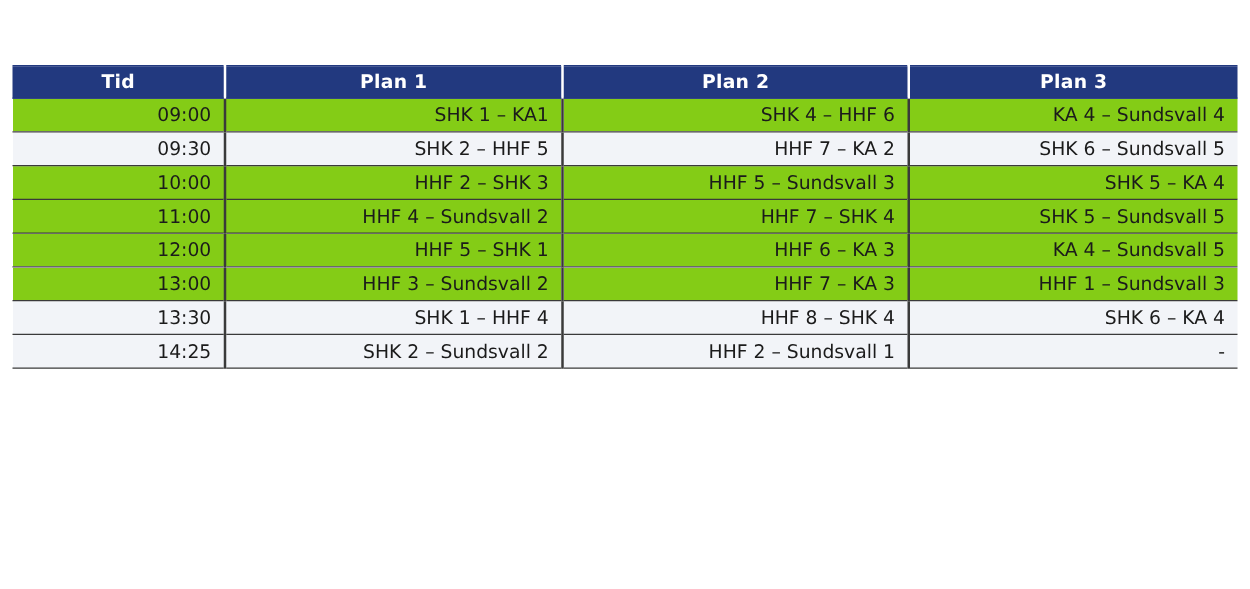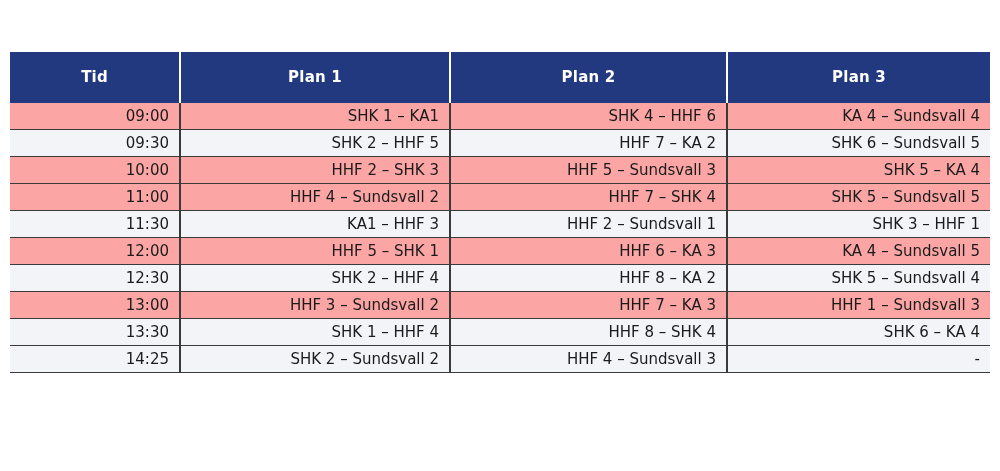--- a/index.html
+++ b/index.html
@@ -42,21 +42,21 @@
   table.schedule col.col-plan3 { width: 263px; }
 
   table.schedule thead th {
     background: #22397f;
     color: #ffffff;
     font-weight: bold;
     font-size: 15px;
     text-align: center;
     height: 25px;
     line-height: 25px;
-    padding: 12px;
+    padding: 0;
     border-left: 2px solid #ffffff;
     border-right: 2px solid #ffffff;
     border-top: 1px solid #22397f;
     border-bottom: 1px solid #22397f;
     letter-spacing: 0.2px;
   }
   table.schedule thead th.first { border-left: none; }
   table.schedule thead th.last  { border-right: none; }
 
   table.schedule tbody td {
@@ -67,21 +67,21 @@
     border-top: 1px solid #3a3a3a;
     border-bottom: 1px solid #3a3a3a;
     border-left: 2px solid #3a3a3a;
     border-right: 2px solid #3a3a3a;
     white-space: nowrap;
     overflow: hidden;
   }
   table.schedule tbody td.first { border-left: none; }
   table.schedule tbody td.last  { border-right: none; }
 
-  table.schedule tbody tr.odd  td { background: #fca5a5; }
+  table.schedule tbody tr.odd  td { background: #84cc16; }
   table.schedule tbody tr.even td { background: #f2f4f8; }
 
   table.schedule tbody tr:first-child td { border-top: none; }
 </style>
 </head>
 <body>
 
 <div class="page">
   <div class="schedule-wrap">
     <table class="schedule">
@@ -117,52 +117,40 @@
           <td>HHF 2 – SHK 3</td>
           <td>HHF 5 – Sundsvall 3</td>
           <td class="last">SHK 5 – KA 4</td>
         </tr>
         <tr class="odd">
           <td class="first">11:00</td>
           <td>HHF 4 – Sundsvall 2</td>
           <td>HHF 7 – SHK 4</td>
           <td class="last">SHK 5 – Sundsvall 5</td>
         </tr>
-        <tr class="even">
-          <td class="first">11:30</td>
-          <td>KA1 – HHF 3</td>
-          <td>HHF 2 – Sundsvall 1</td>
-          <td class="last">SHK 3 – HHF 1</td>
-        </tr>
         <tr class="odd">
           <td class="first">12:00</td>
           <td>HHF 5 – SHK 1</td>
           <td>HHF 6 – KA 3</td>
           <td class="last">KA 4 – Sundsvall 5</td>
-        </tr>
-        <tr class="even">
-          <td class="first">12:30</td>
-          <td>SHK 2 – HHF 4</td>
-          <td>HHF 8 – KA 2</td>
-          <td class="last">SHK 5 – Sundsvall 4</td>
         </tr>
         <tr class="odd">
           <td class="first">13:00</td>
           <td>HHF 3 – Sundsvall 2</td>
           <td>HHF 7 – KA 3</td>
           <td class="last">HHF 1 – Sundsvall 3</td>
         </tr>
         <tr class="even">
           <td class="first">13:30</td>
           <td>SHK 1 – HHF 4</td>
           <td>HHF 8 – SHK 4</td>
           <td class="last">SHK 6 – KA 4</td>
         </tr>
         <tr class="even">
           <td class="first">14:25</td>
           <td>SHK 2 – Sundsvall 2</td>
-          <td>HHF 4 – Sundsvall 3</td>
+          <td>HHF 2 – Sundsvall 1</td>
           <td class="last">-</td>
         </tr>
       </tbody>
     </table>
   </div>
 </div>
 
 </body></html>

